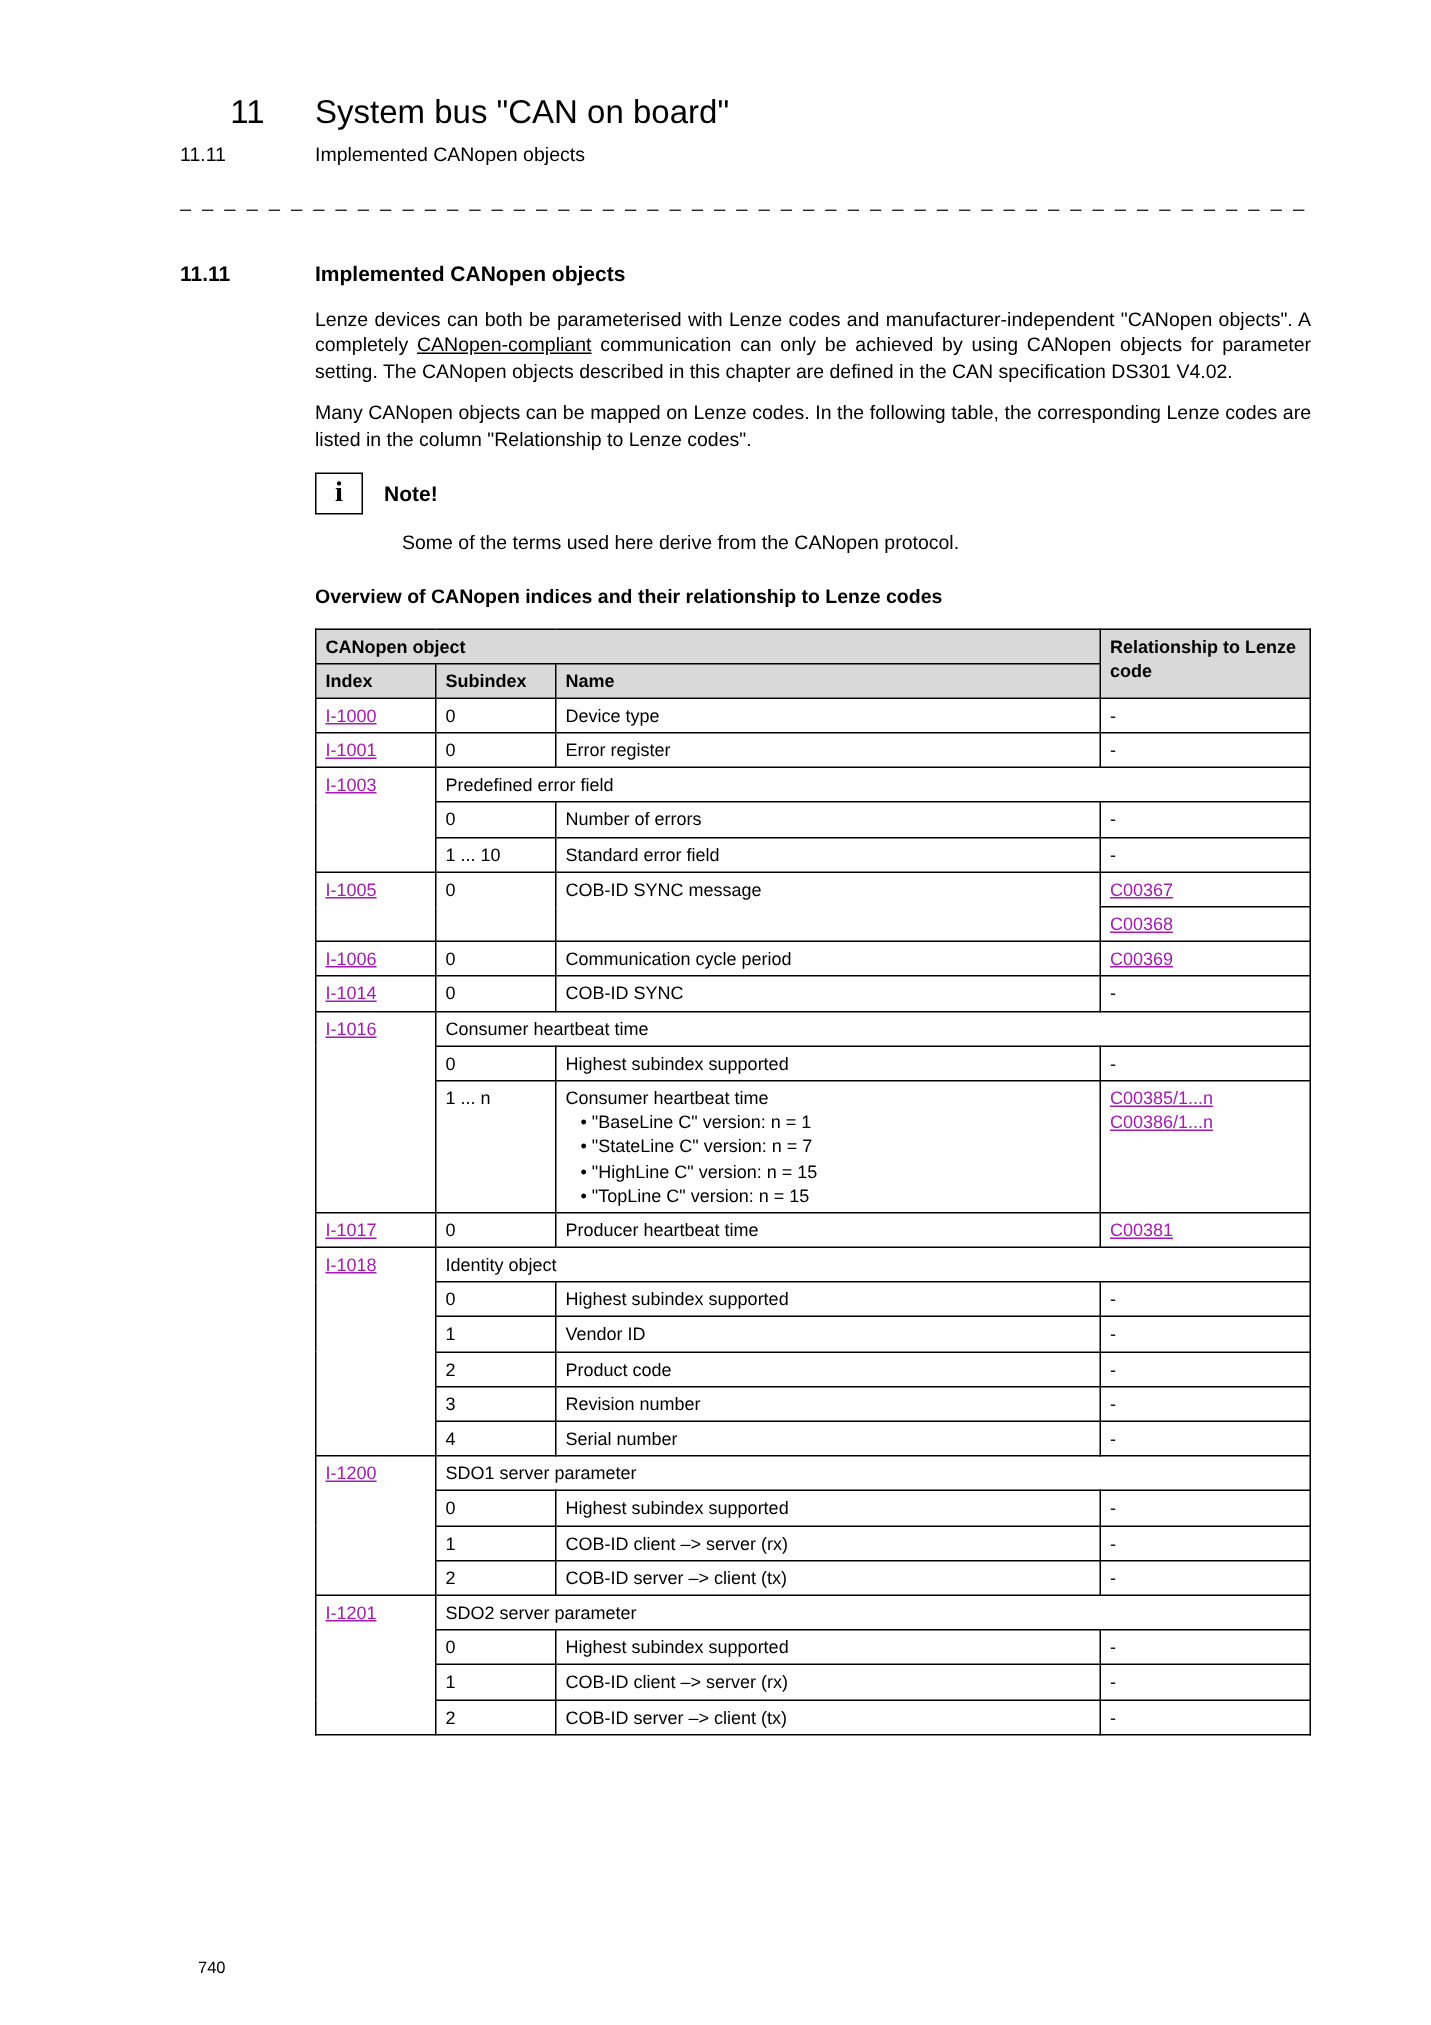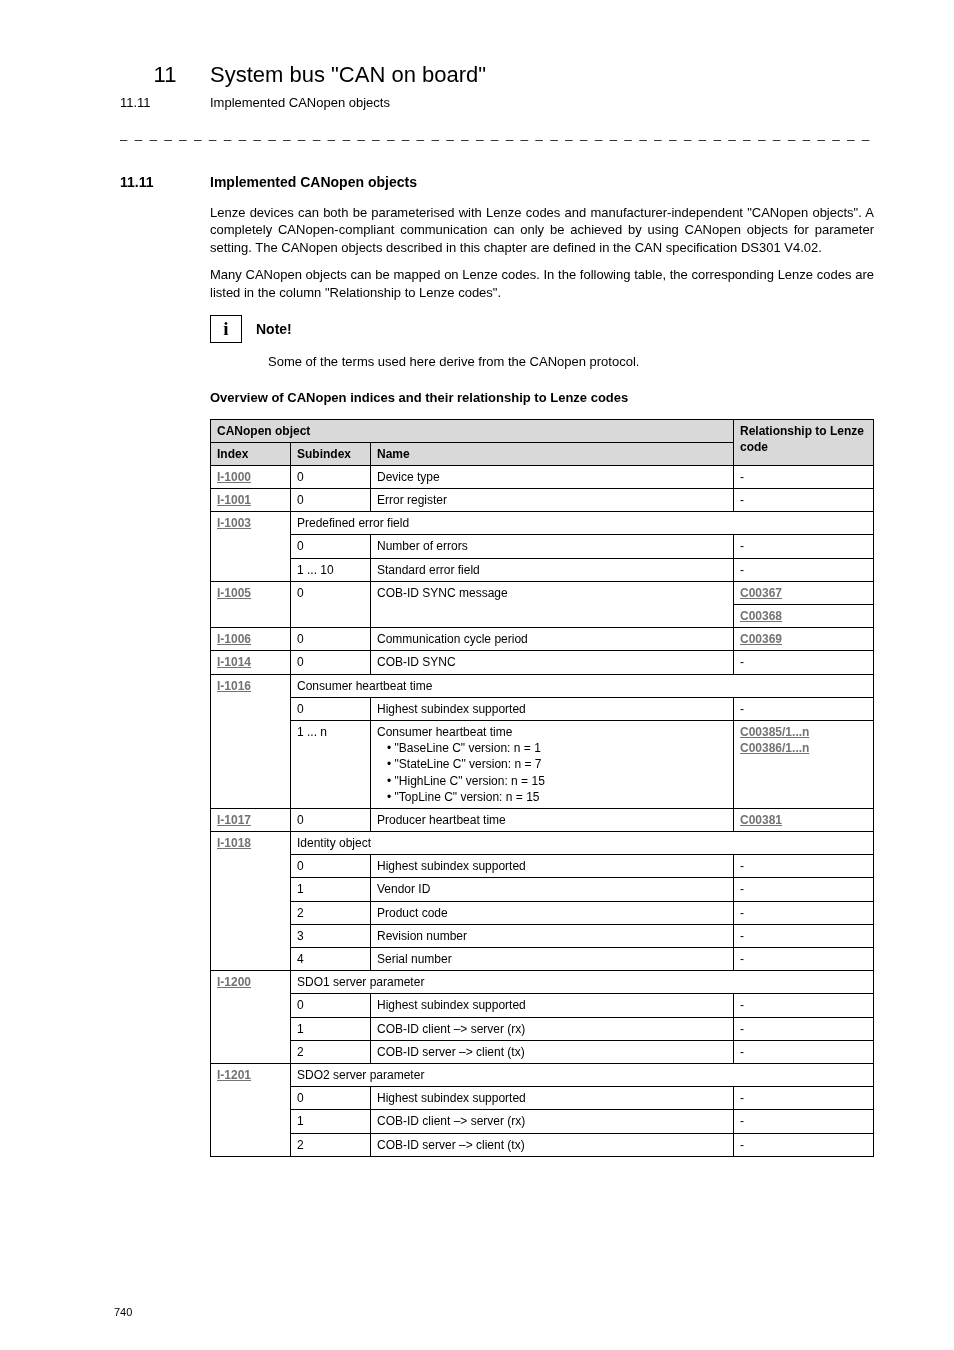--- a/index.html
+++ b/index.html
@@ -17,37 +17,37 @@
   }
   .chapter-row { display:flex; font-size: 22px; font-weight:400; margin-bottom:4px;text-align:center;}
   .chapter-row .num { width:90px; }
   .subchapter-row { display:flex; font-size: 13px; margin-bottom:14px;}
   .subchapter-row .num { width:90px; }
   .dashes { letter-spacing: 2px; font-size:13px; color:#000; white-space:nowrap; overflow:hidden; margin-bottom:30px; }
   .section-heading { display:flex; font-weight:bold; font-size:14px; margin-bottom:12px;}
   .section-heading .num { width:90px; }
   .body-indent { margin-left:90px; }
   .para { text-align: justify; margin-bottom:10px; }
-  .underline { }
+  .underline { text-decoration: underline; }
   .note-row { display:flex; align-items:center; margin: 14px 0 10px 90px; }
   .info-icon { width:30px; height:26px; border:1.6px solid #000; display:flex; align-items:center; justify-content:center; margin-right:14px; font-family: Georgia, serif; font-weight:bold; font-size:19px; }
   .info-icon .dot { position:relative; top:-1px;}
   .note-title { font-size:14px; font-weight:bold; }
   .note-body { margin-left: 148px; margin-bottom:18px; }
   .overview-heading { font-weight:bold; font-size:13px; margin: 12px 0 12px 90px; }
   table { border-collapse: collapse; width: 100%; table-layout:fixed;padding-left:36px; }
   table td, table th { border:1px solid #000; padding:3px 6px; font-size:12px; vertical-align:top; text-align:left; font-weight:normal; }
   col.c-index { width: 80px; }
   col.c-sub   { width: 80px; }
   col.c-name  { width: auto; }
   col.c-rel   { width: 140px; }
   tr.header-row td, tr.header-row th { background:#d9d9d9; font-weight:bold; }
   tr.header-row2 th { background:#d9d9d9; font-weight:bold; }
-  .link { color:#737373; text-decoration: underline; font-weight: bold; }
-  .footer { position:absolute; bottom:30px; left:114px; right:80px; display:flex; font-size:11px;gap:28px; }
+  .link { color:#a21caf; text-decoration: underline; }
+  .footer { position:absolute; bottom:30px; left:132px; right:80px; display:flex; font-size:11px;gap:28px; }
 </style>
 </head>
 <body>
 
 <div class="chapter-row">
   <div class="num">11</div>
   <div>System bus "CAN on board"</div>
 </div>
 <div class="subchapter-row">
   <div class="num">11.11</div>

